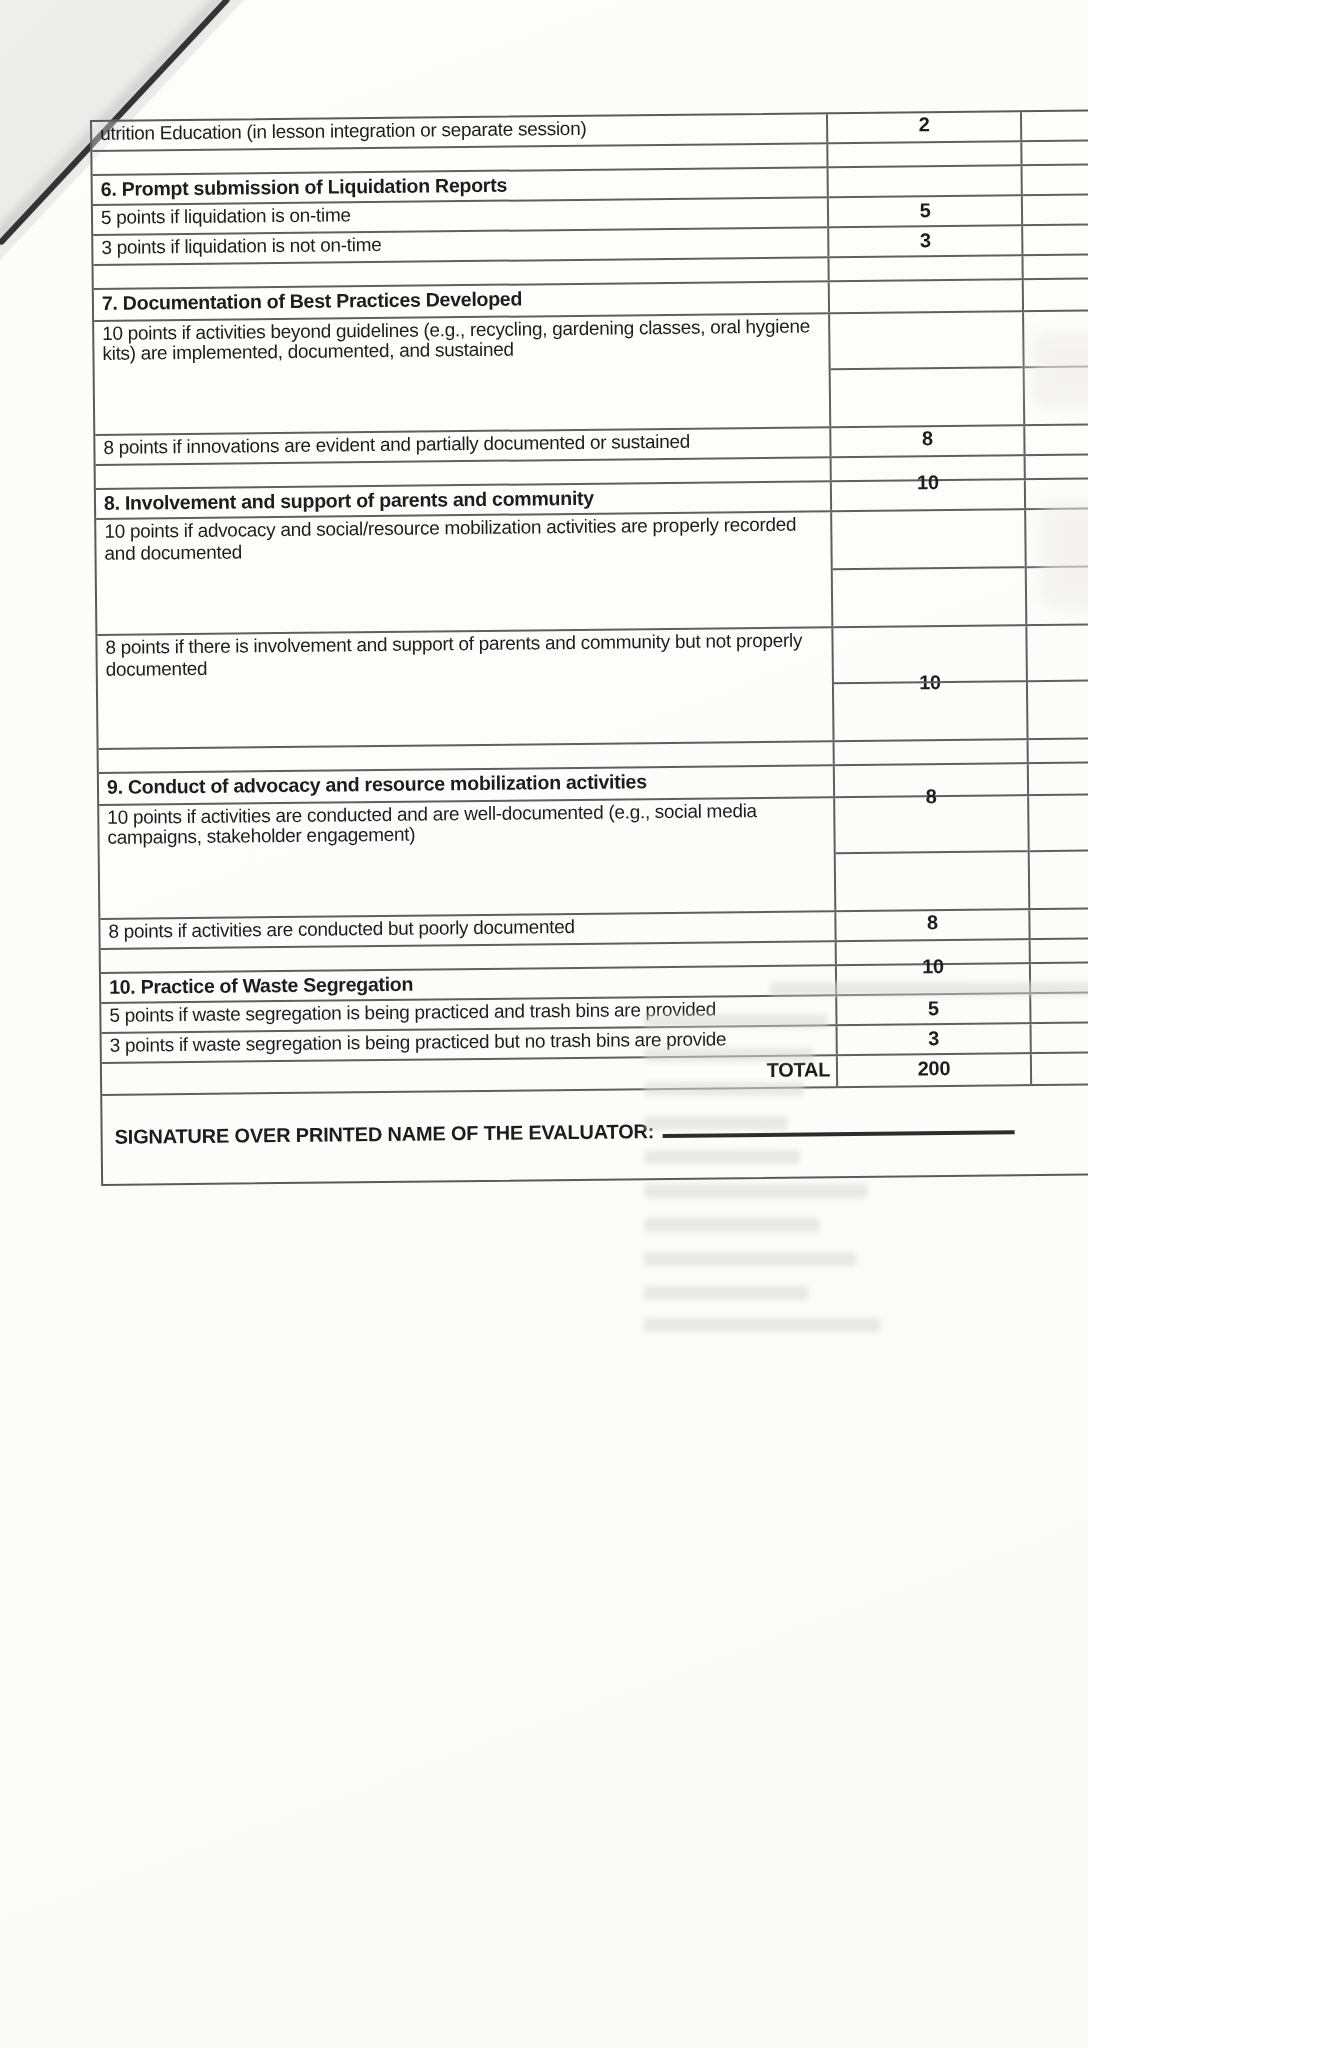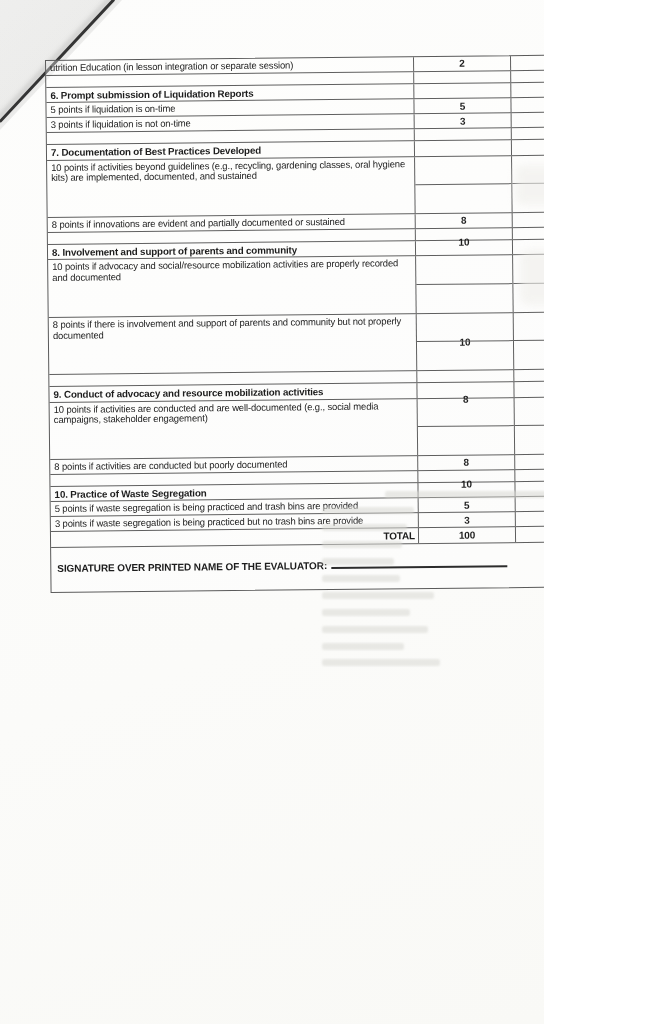--- a/index.html
+++ b/index.html
@@ -207,21 +207,21 @@
           <div class="c2">5</div>
           <div class="c3"></div>
         </div>
         <div class="trow item">
           <div class="c1">3 points if waste segregation is being practiced but no trash bins are provide</div>
           <div class="c2">3</div>
           <div class="c3"></div>
         </div>
         <div class="trow total">
           <div class="c1">TOTAL</div>
-          <div class="c2">100</div>
+          <div class="c2">200</div>
           <div class="c3"></div>
         </div>
       </div>
     <div class="sig-row">
       <span>SIGNATURE OVER PRINTED NAME OF THE EVALUATOR:</span><span class="sig-line"></span>
     </div>
   </div>
 
   <div class="ghost">
     <div class="ghost-bar" style="left:385px; top:491px; width:170px;"></div>

